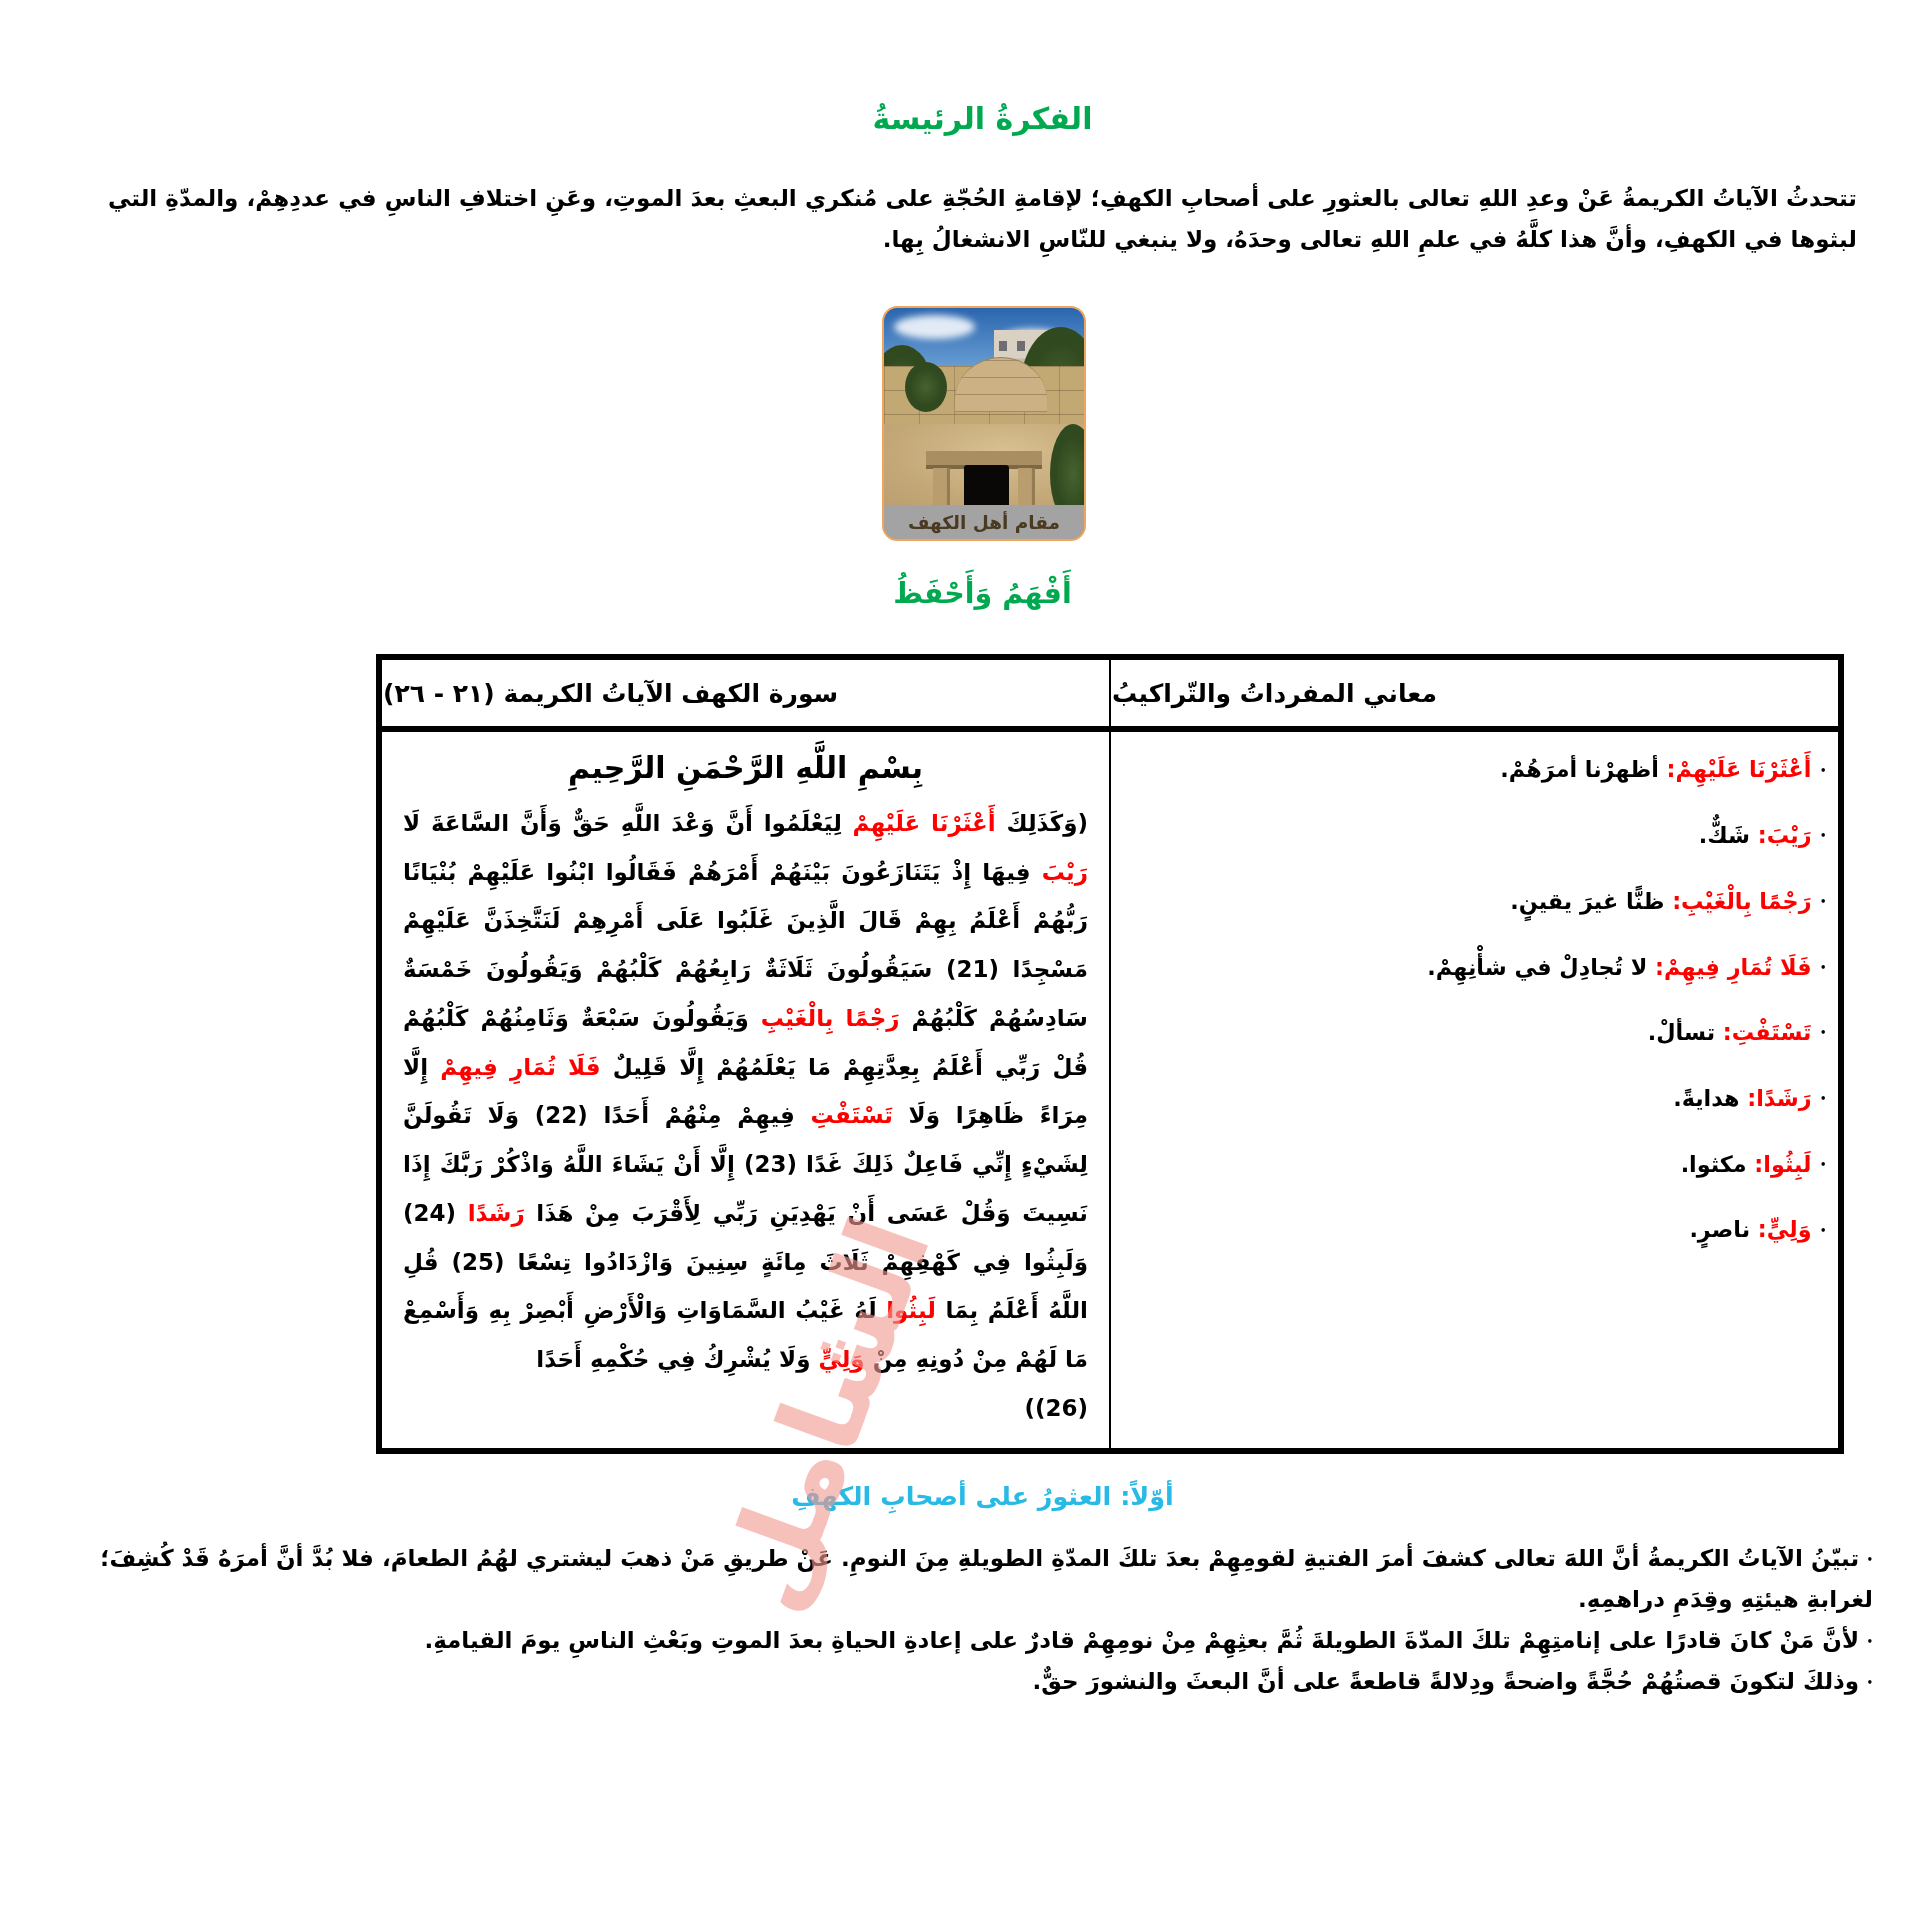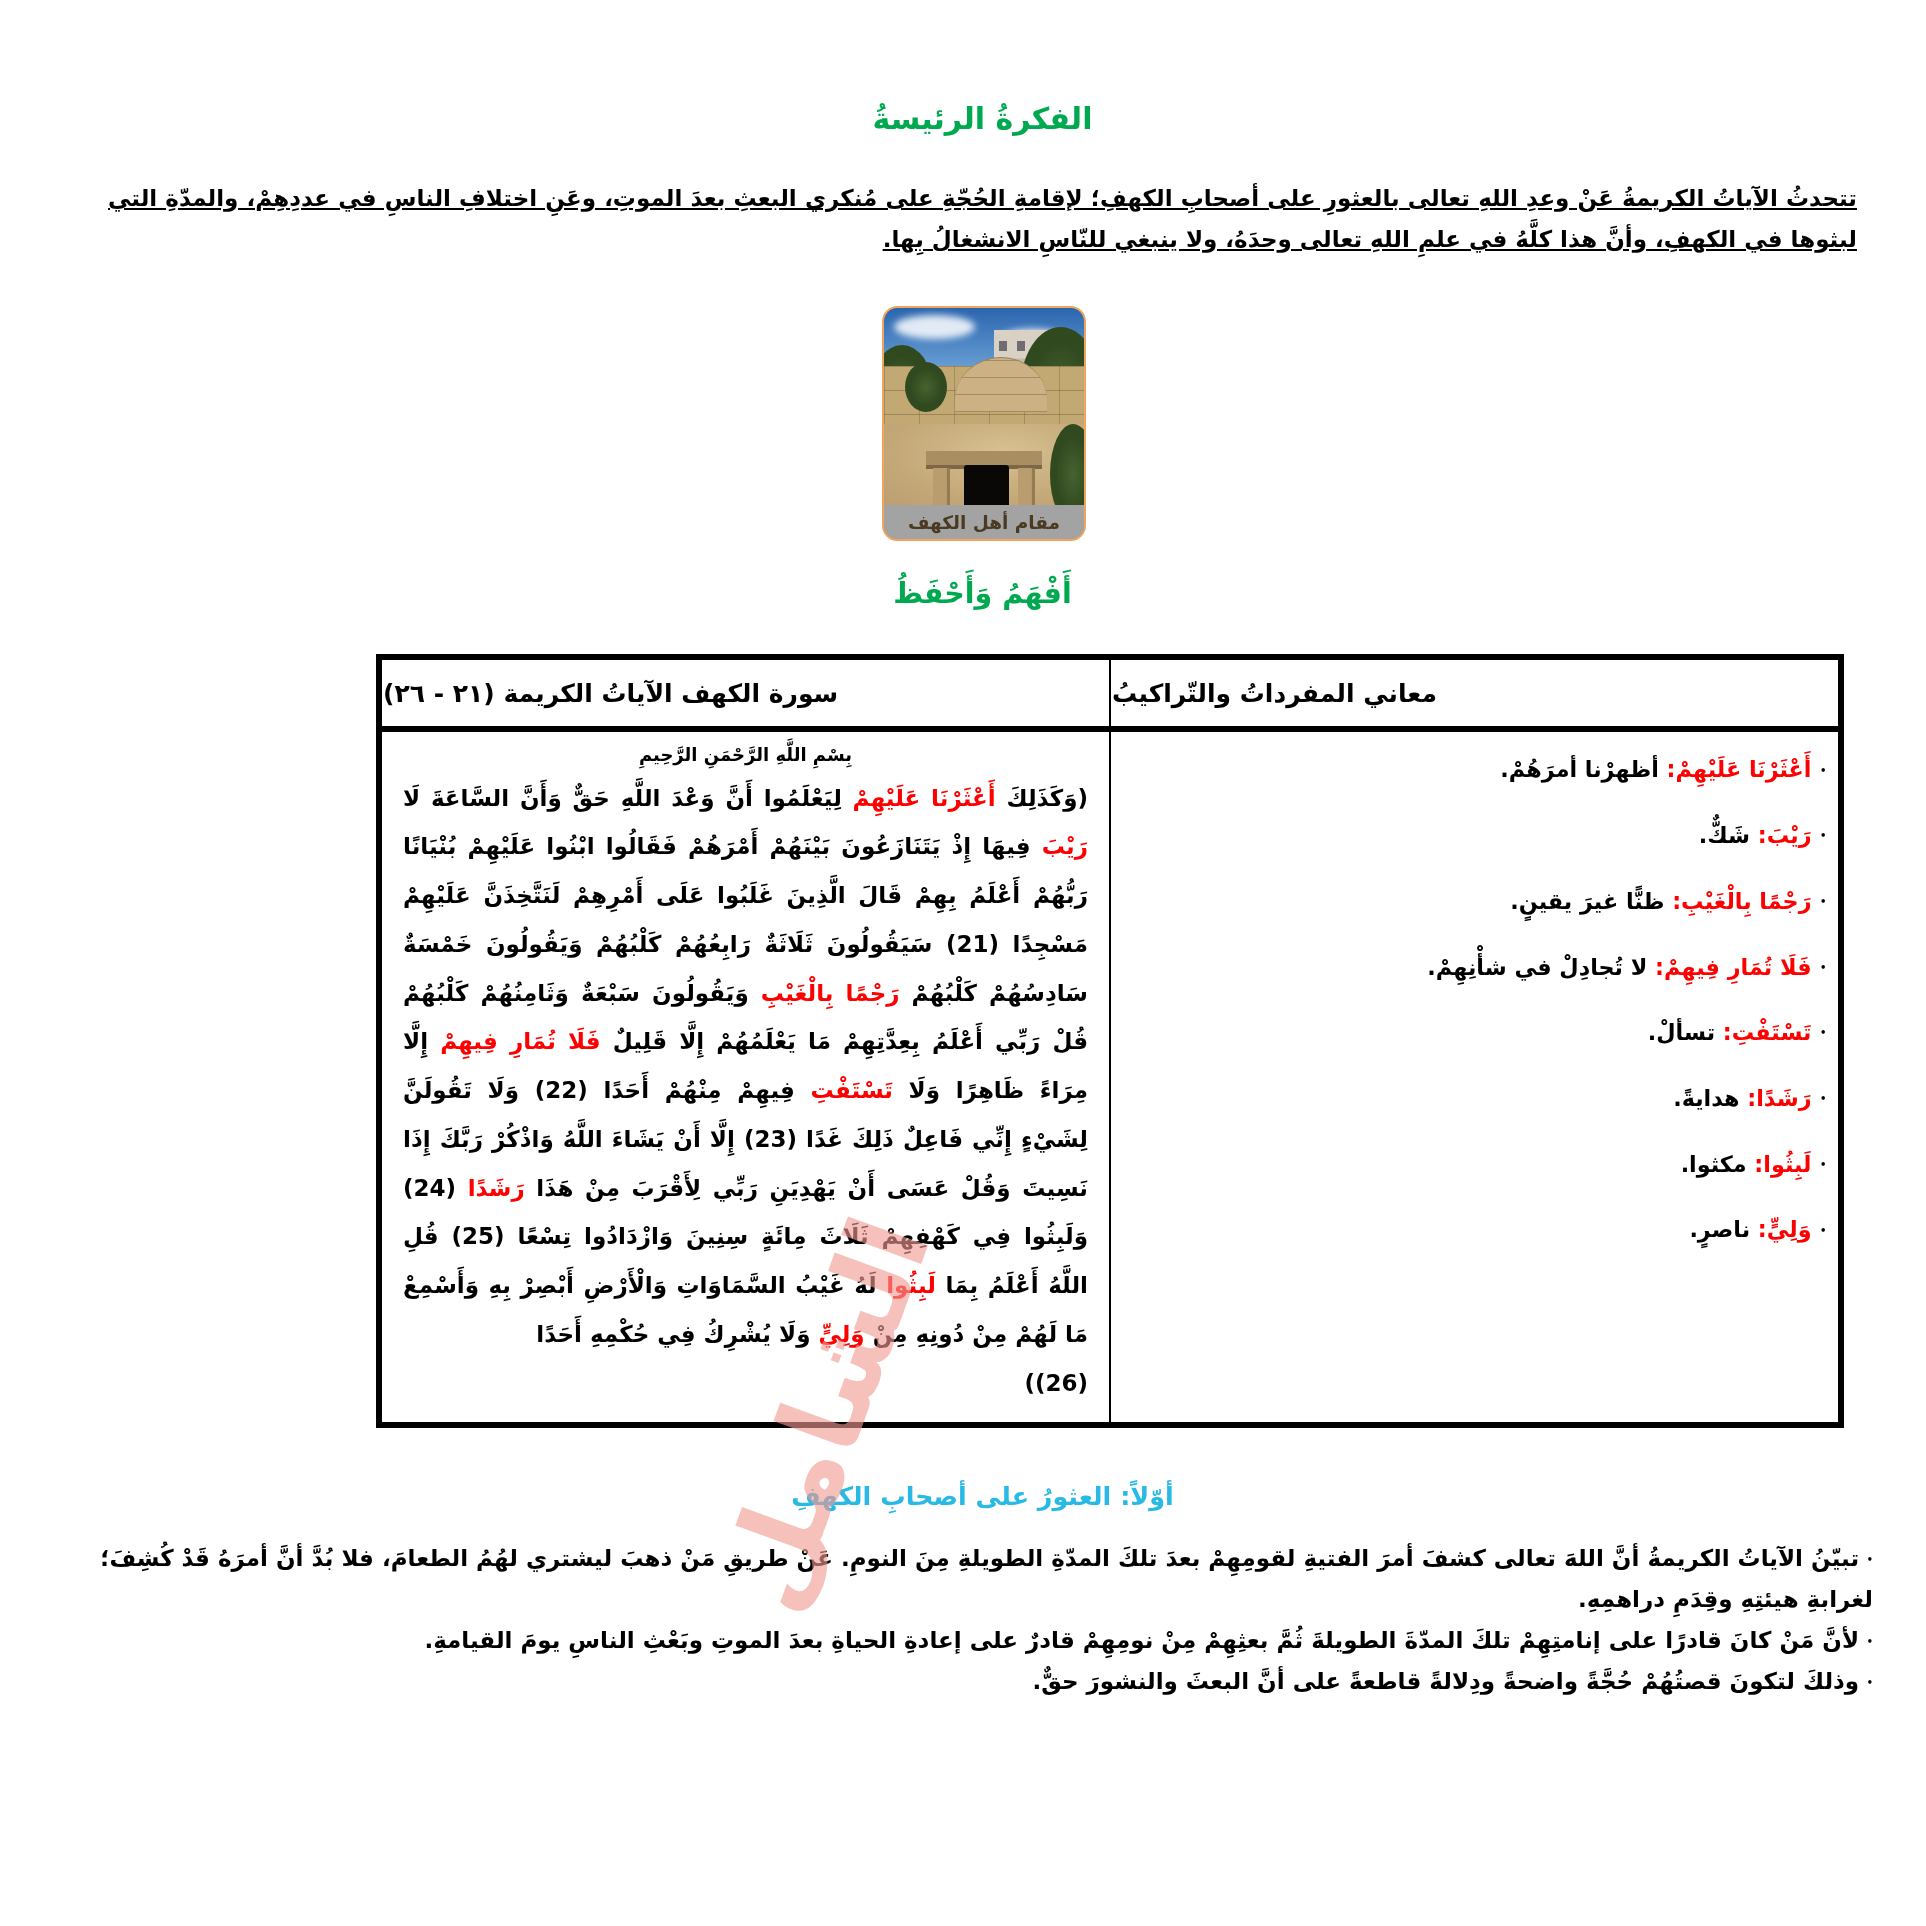--- a/index.html
+++ b/index.html
@@ -22,21 +22,20 @@
     position:absolute; left:0; width:100%; text-align:center;
     color:#29b9e5; font-size:25.4px; font-weight:bold;
   }
   .sec1-h { top:1481px; }
 
   
   .intro {
     position:absolute; top:178px; right:108px; left:108px;
     font-size:23px; line-height:1.78; font-weight:bold; color:#000;
     text-align:justify;
-    text-decoration:underline;
   }
 
   
   .cave {
     position:absolute; top:306px; left:882px; width:200px; height:231px;
     border:2.3px solid #f0a45c; border-radius:15.4px; overflow:hidden; background:#c4a878;
   }
   .cave .sky { position:absolute; top:0; left:0; right:0; height:91px;
     background:linear-gradient(180deg,#2b65ae 0%,#5e95ce 55%,#8fb9e2 100%); }
   .cave .cloud { position:absolute; background:rgba(255,255,255,.85); border-radius:50%; filter:blur(3.9px); }
@@ -81,21 +80,21 @@
     border-collapse:collapse; direction:rtl; table-layout:fixed;
   }
   .vtable th, .vtable td { border:2.3px solid #000; }
   .vtable tr.hdr th { border-top:6.2px solid #000; border-bottom:6.2px solid #000; }
   .vtable th.first, .vtable td.first { border-right:6.2px solid #000; }
   .vtable th.last,  .vtable td.last  { border-left:6.2px solid #000; }
   .vtable tr.body td { border-bottom:6.2px solid #000; }
   .vtable th { height:64px; font-size:25px; font-weight:bold; text-align:left; color:#000; }
   td.vocab-cell { width:474px; vertical-align:top; padding:15.4px 11.6px; }
   td.quran-cell { width:994px; vertical-align:top; padding:3.9px 21px 15.4px; }
-  .basmala { text-align:center; font-size:18px; font-weight:bold; line-height:2.1; }
+  .basmala { text-align:center; font-size:30px; font-weight:bold; line-height:2.1; }
   .verses  { font-size:23px; font-weight:bold; line-height:2.12; text-align:justify; }
   .verse-end { text-align:right; font-size:23px; font-weight:bold; line-height:2.1; }
   ul.vocab-list { list-style:none; margin:0; padding:0; text-align:right;
     font-size:22.3px; font-weight:bold; line-height:2.05; }
   ul.vocab-list li { margin-bottom:20px; }
   ul.vocab-list li::before { content:"•"; font-size:0.45em; vertical-align:middle; margin-left:8.5px; }
 
   
   .sec-body { position:absolute; right:92px; left:92px; text-align:right;
     font-size:23px; font-weight:bold; line-height:1.78; color:#000; }

